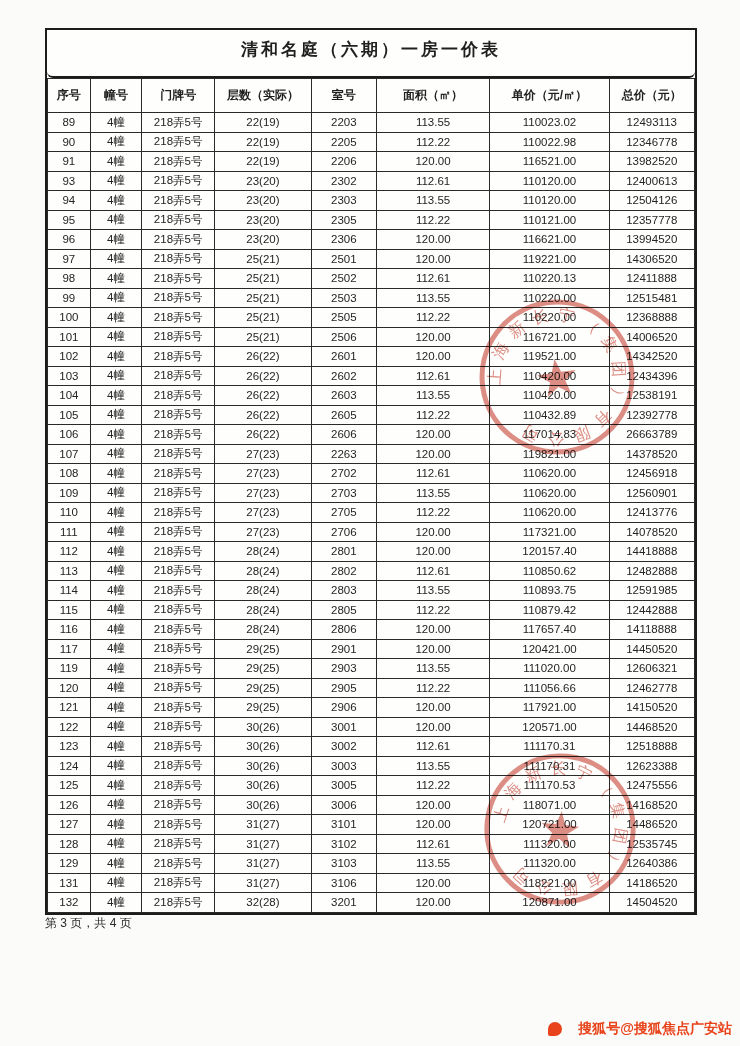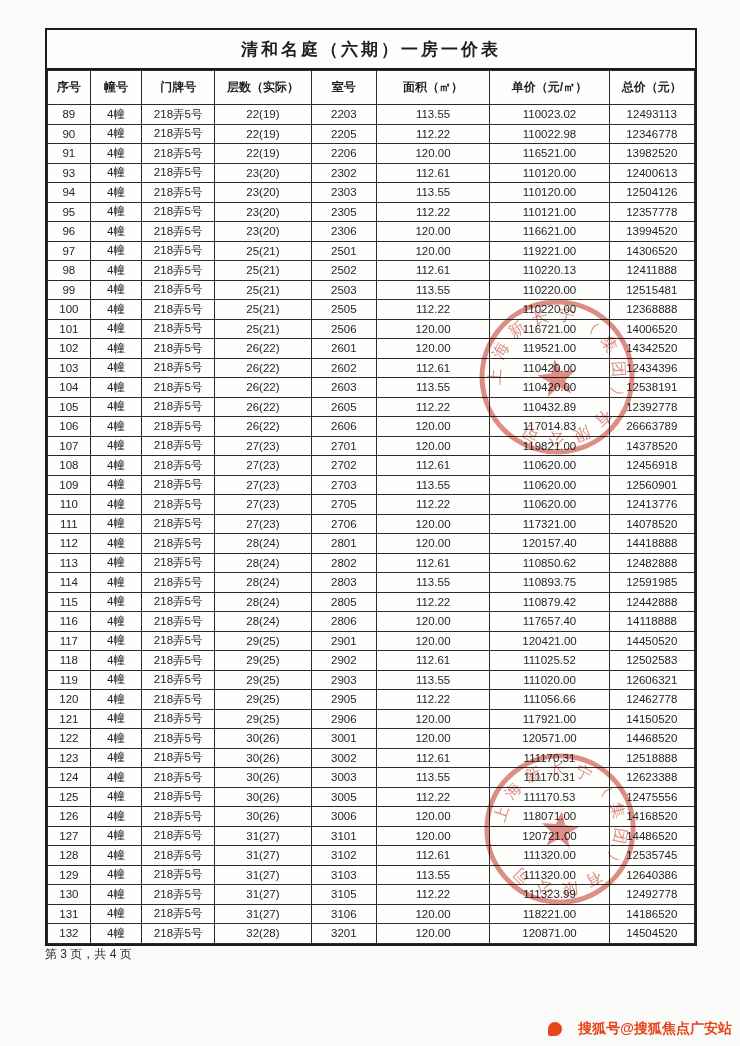--- a/index.html
+++ b/index.html
@@ -11,25 +11,26 @@
     color: #1f1f1f;
     position: relative;
     overflow: hidden;
   }
   .page { position: relative; width: 740px; height: 1046px; padding: 28px 43px 0 45px; }
   .frame {
     border: 2px solid #1c1c1c;
     background: #fefefc;
   }
   .doc-title {
-    height: 40px; line-height: 40px;
+    height: 48px; line-height: 40px;
     text-align: center;
     font-size: 17px; font-weight: bold;
     letter-spacing: 3px;
     border-bottom: 2px solid #1c1c1c;
+    border-radius: 6px;
   }
   table.price {
     width: 100%;
     border-collapse: collapse;
     table-layout: fixed;
   }
   table.price th {
     height: 34px;
     font-size: 12px; font-weight: bold;
     border: 1px solid #2a2a2a;
@@ -272,21 +273,21 @@
             <td>2606</td>
             <td>120.00</td>
             <td>117014.83</td>
             <td>26663789</td>
           </tr>
           <tr>
             <td>107</td>
             <td>4幢</td>
             <td>218弄5号</td>
             <td>27(23)</td>
-            <td>2701</td>
+            <td>2263</td>
             <td>120.00</td>
             <td>119821.00</td>
             <td>14378520</td>
           </tr>
           <tr>
             <td>108</td>
             <td>4幢</td>
             <td>218弄5号</td>
             <td>27(23)</td>
             <td>2702</td>
@@ -378,30 +379,20 @@
             <td>117</td>
             <td>4幢</td>
             <td>218弄5号</td>
             <td>29(25)</td>
             <td>2901</td>
             <td>120.00</td>
             <td>120421.00</td>
             <td>14450520</td>
           </tr>
           <tr>
-            <td>118</td>
-            <td>4幢</td>
-            <td>218弄5号</td>
-            <td>29(25)</td>
-            <td>2902</td>
-            <td>112.61</td>
-            <td>111025.52</td>
-            <td>12502583</td>
-          </tr>
-          <tr>
             <td>119</td>
             <td>4幢</td>
             <td>218弄5号</td>
             <td>29(25)</td>
             <td>2903</td>
             <td>113.55</td>
             <td>111020.00</td>
             <td>12606321</td>
           </tr>
           <tr>
@@ -496,30 +487,20 @@
           </tr>
           <tr>
             <td>129</td>
             <td>4幢</td>
             <td>218弄5号</td>
             <td>31(27)</td>
             <td>3103</td>
             <td>113.55</td>
             <td>111320.00</td>
             <td>12640386</td>
-          </tr>
-          <tr>
-            <td>130</td>
-            <td>4幢</td>
-            <td>218弄5号</td>
-            <td>31(27)</td>
-            <td>3105</td>
-            <td>112.22</td>
-            <td>111323.99</td>
-            <td>12492778</td>
           </tr>
           <tr>
             <td>131</td>
             <td>4幢</td>
             <td>218弄5号</td>
             <td>31(27)</td>
             <td>3106</td>
             <td>120.00</td>
             <td>118221.00</td>
             <td>14186520</td>

